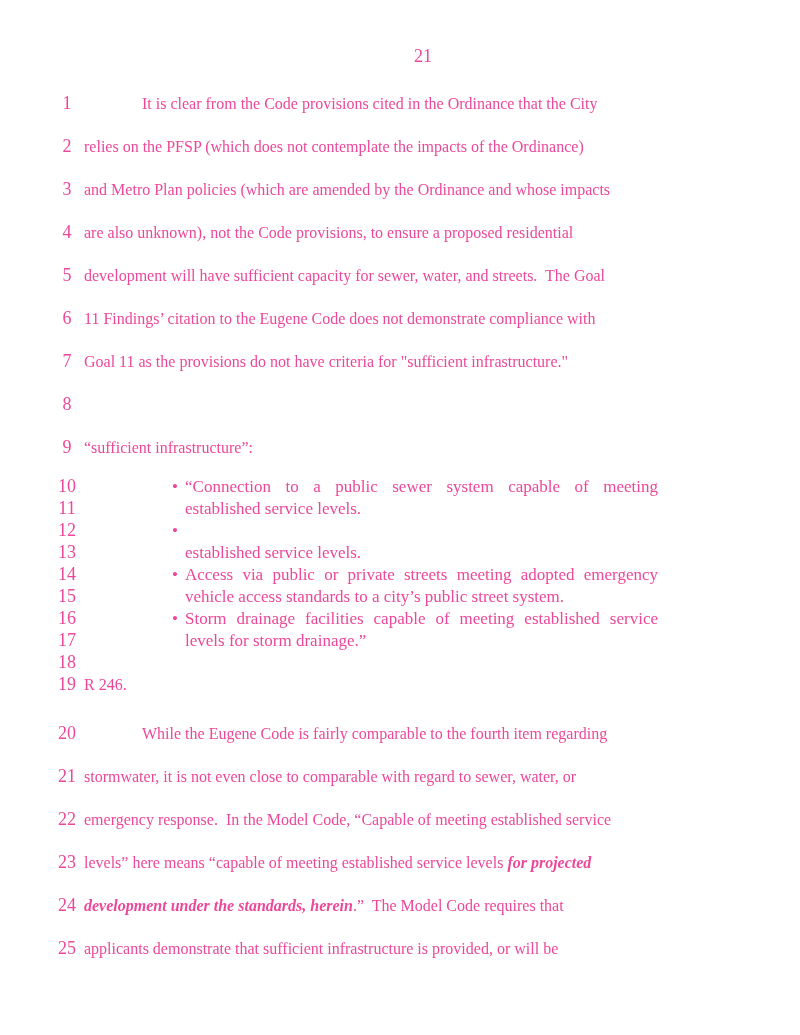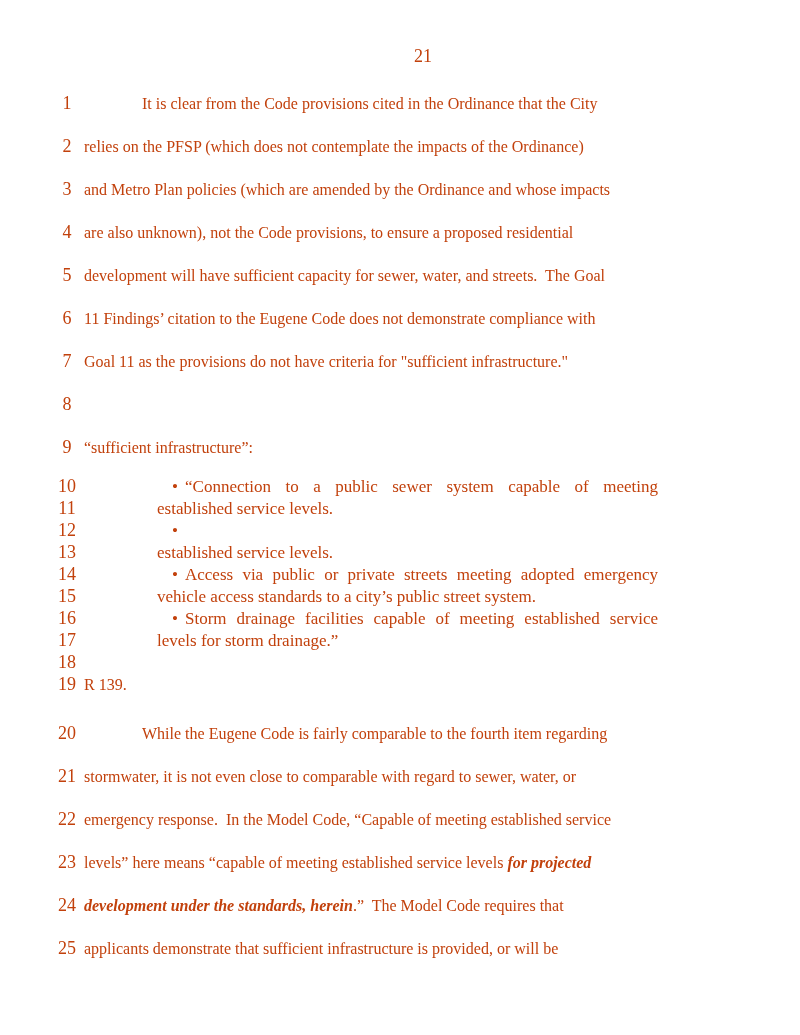--- a/index.html
+++ b/index.html
@@ -1,21 +1,21 @@
 <!DOCTYPE html>
 <html><head>
 <meta charset="utf-8">
 <style>
   html, body { margin: 0; padding: 0; background: #ffffff; }
   .page {
     position: relative;
     width: 800px;
     height: 1035px;
     background: #ffffff;
-    color: #c2410c;
+    color: #ec4899;
     font-family: "Liberation Serif", serif;
     overflow: hidden;
   }
   .page-number {
     position: absolute;
     top: 46px;
     left: 414px;
     font-size: 18px;
   }
   .block { position: absolute; left: 0; right: 0; }
@@ -44,21 +44,21 @@
     margin-left: 85px;
     text-align: center;
     font-size: 17px;
   }
   .btext {
     font-size: 17px;
     white-space: normal;
   }
   .bwidth { width: 473px; }
   .just { text-align: justify; text-align-last: justify; }
-  .cont { margin-left: 77px; }
+  .cont { margin-left: 105px; }
   .bi { font-weight: bold; font-style: italic; }
 </style>
 </head>
 <body>
 
 <div class="page">
 
   <div class="page-number">21</div>
 
   <div class="block block-a">
@@ -134,21 +134,21 @@
     <div class="row">
       <span class="num">17</span>
       <span class="btext cont">levels for storm drainage.”</span>
     </div>
     <div class="row">
       <span class="num">18</span>
       <span class="btext cont"></span>
     </div>
     <div class="row">
       <span class="num">19</span>
-      <span class="text">R 139.</span>
+      <span class="text">R 246.</span>
     </div>
   </div>
 
   <div class="block block-c">
     <div class="row">
       <span class="num">20</span>
       <span class="text indent-lg">While the Eugene Code is fairly comparable to the fourth item regarding</span>
     </div>
     <div class="row">
       <span class="num">21</span>

